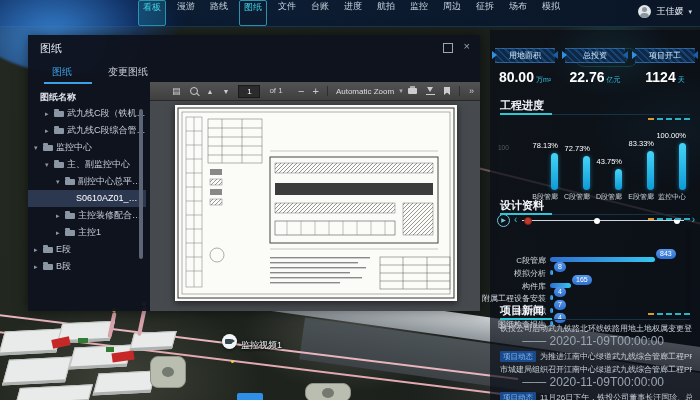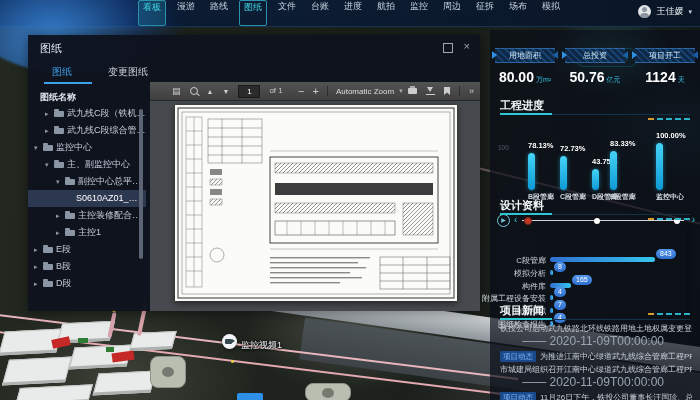--- a/index.html
+++ b/index.html
@@ -94,21 +94,21 @@
   .stat-u{font-size:7px;font-weight:normal;color:#35c3e8;margin-left:2px;}
   .sec-title{position:absolute;left:10px;font-size:11px;font-weight:bold;color:#f2f6fa;}
   .sec-line{position:absolute;left:10px;width:190px;height:1px;background:#14324a;}
   .sec-line::before{content:"";position:absolute;left:0;top:-1px;width:52px;height:2px;background:#2ec7d6;}
   .dashes{position:absolute;display:flex;gap:3px;}
   .dash{width:6px;height:2px;background:#2bb3c9;}
   .dash.o{background:#d79b2f;}
   
   #axis-top{position:absolute;left:8px;top:114px;font-size:6.5px;color:rgba(200,215,225,.35);}
   #progress-chart{position:absolute;left:38px;top:87px;width:160px;height:86px;}
-  .pcol{position:absolute;bottom:13px;width:30px;display:flex;flex-direction:column;align-items:flex-start;justify-content:flex-end;font-weight:bold;}
+  .pcol{position:absolute;bottom:13px;width:30px;display:flex;flex-direction:column;align-items:flex-end;justify-content:flex-end;}
   .pval{font-size:7.5px;color:#fff;white-space:nowrap;margin-bottom:3px;}
   .pbar{width:7px;border-radius:3.5px;background:linear-gradient(#45d4f7,#0e9ad6);box-shadow:0 0 4px rgba(40,190,240,.5);}
   .pcat{position:absolute;bottom:-12px;font-size:7px;color:#cfd6dd;white-space:nowrap;}
   
   #slider{position:absolute;left:0px;top:183px;width:210px;height:16px;}
   .play{position:absolute;left:7px;top:1px;width:11px;height:11px;border:1px solid #6fc6da;border-radius:50%;color:#6fc6da;font-size:6px;line-height:11px;text-align:center;}
   .sarr{position:absolute;top:0px;font-size:10px;color:#2ec7d6;line-height:14px;}
   .track{position:absolute;left:32px;right:16px;top:7px;height:1px;background:#cfd6dd;}
   .dot{position:absolute;top:-2.5px;width:6px;height:6px;border-radius:50%;background:#fff;}
   .dot.red{background:#c0392b;border:1px solid #7e2418;top:-3.5px;}
@@ -242,25 +242,20 @@
         <div class="trow" style="padding-left: 6px;">
           <span class="tarr">▸</span>
           <span class="fico"></span>
           <span class="tlbl">E段</span>
         </div>
         <div class="trow" style="padding-left: 6px;">
           <span class="tarr">▸</span>
           <span class="fico"></span>
           <span class="tlbl">B段</span>
         </div>
-        <div class="trow" style="padding-left: 6px;">
-          <span class="tarr">▸</span>
-          <span class="fico"></span>
-          <span class="tlbl">D段</span>
-        </div>
       </div>
     <div class="vthumb" style="left:111px;top:74px;height:150px;"></div>
 
     <div id="viewer">
       <div id="pdf-toolbar">
         <div class="tb tb-left">
           <span class="tbi">▤</span>
           <span class="ic-search"></span>
           <span class="tbi" style="font-size:7px;">▲</span>
           <span class="tbi" style="font-size:7px;">▼</span>
@@ -372,21 +367,21 @@
     </div>
   </div>
 
   <div id="sidebar">
     <div class="stat" style="left:2px;">
       <div class="stat-h">用地面积</div>
       <div class="stat-v"><span>80.00</span><span class="stat-u">万m²</span></div>
     </div>
     <div class="stat" style="left:72px;">
       <div class="stat-h">总投资</div>
-      <div class="stat-v"><span>50.76</span><span class="stat-u">亿元</span></div>
+      <div class="stat-v"><span>22.76</span><span class="stat-u">亿元</span></div>
     </div>
     <div class="stat" style="left:142px;">
       <div class="stat-h">项目开工</div>
       <div class="stat-v"><span>1124</span><span class="stat-u">天</span></div>
     </div>
 
     <div class="sec-title" style="top:68px;">工程进度</div>
     <div class="sec-line" style="top:84px;"></div>
     <div class="dashes" style="right:10px;top:88px;">
       <span class="dash o"></span>
@@ -405,21 +400,21 @@
         <div class="pcol" style="left: 32px;">
           <div class="pval">72.73%</div>
           <div class="pbar" style="height: 34px;"></div>
           <div class="pcat">C段管廊</div>
         </div>
         <div class="pcol" style="left: 64px;">
           <div class="pval">43.75%</div>
           <div class="pbar" style="height: 21px;"></div>
           <div class="pcat">D段管廊</div>
         </div>
-        <div class="pcol" style="left: 82px;">
+        <div class="pcol" style="left: 96px;">
           <div class="pval">83.33%</div>
           <div class="pbar" style="height: 39px;"></div>
           <div class="pcat">E段管廊</div>
         </div>
         <div class="pcol" style="left: 128px;">
           <div class="pval">100.00%</div>
           <div class="pbar" style="height: 47px;"></div>
           <div class="pcat">监控中心</div>
         </div>
       </div>

